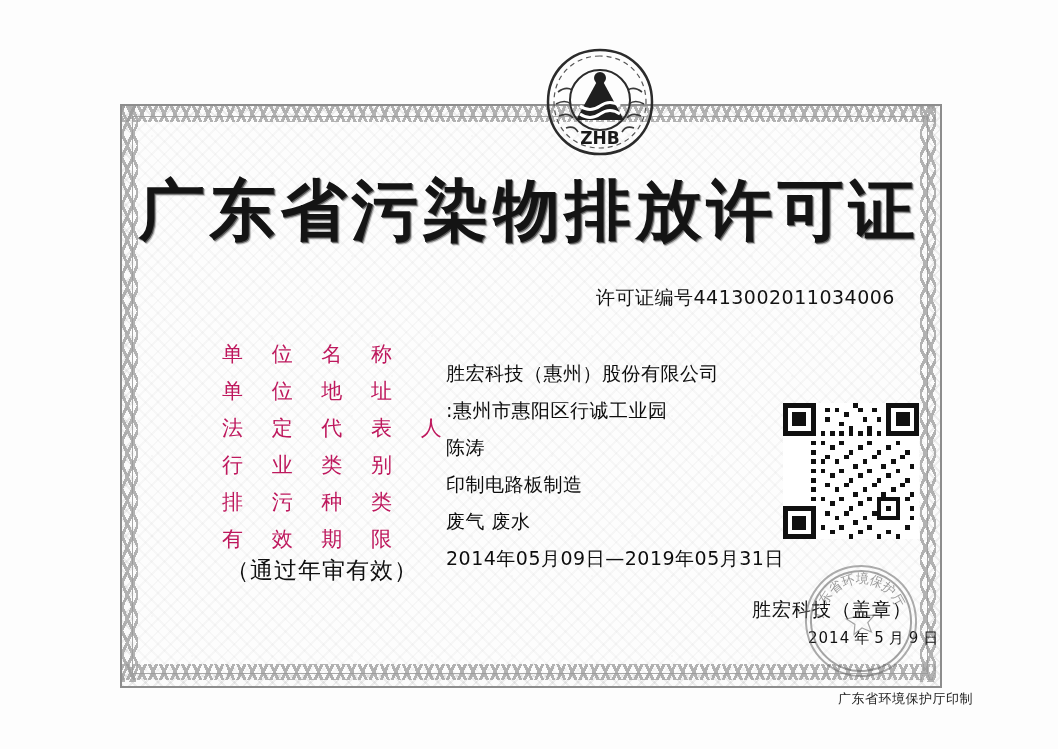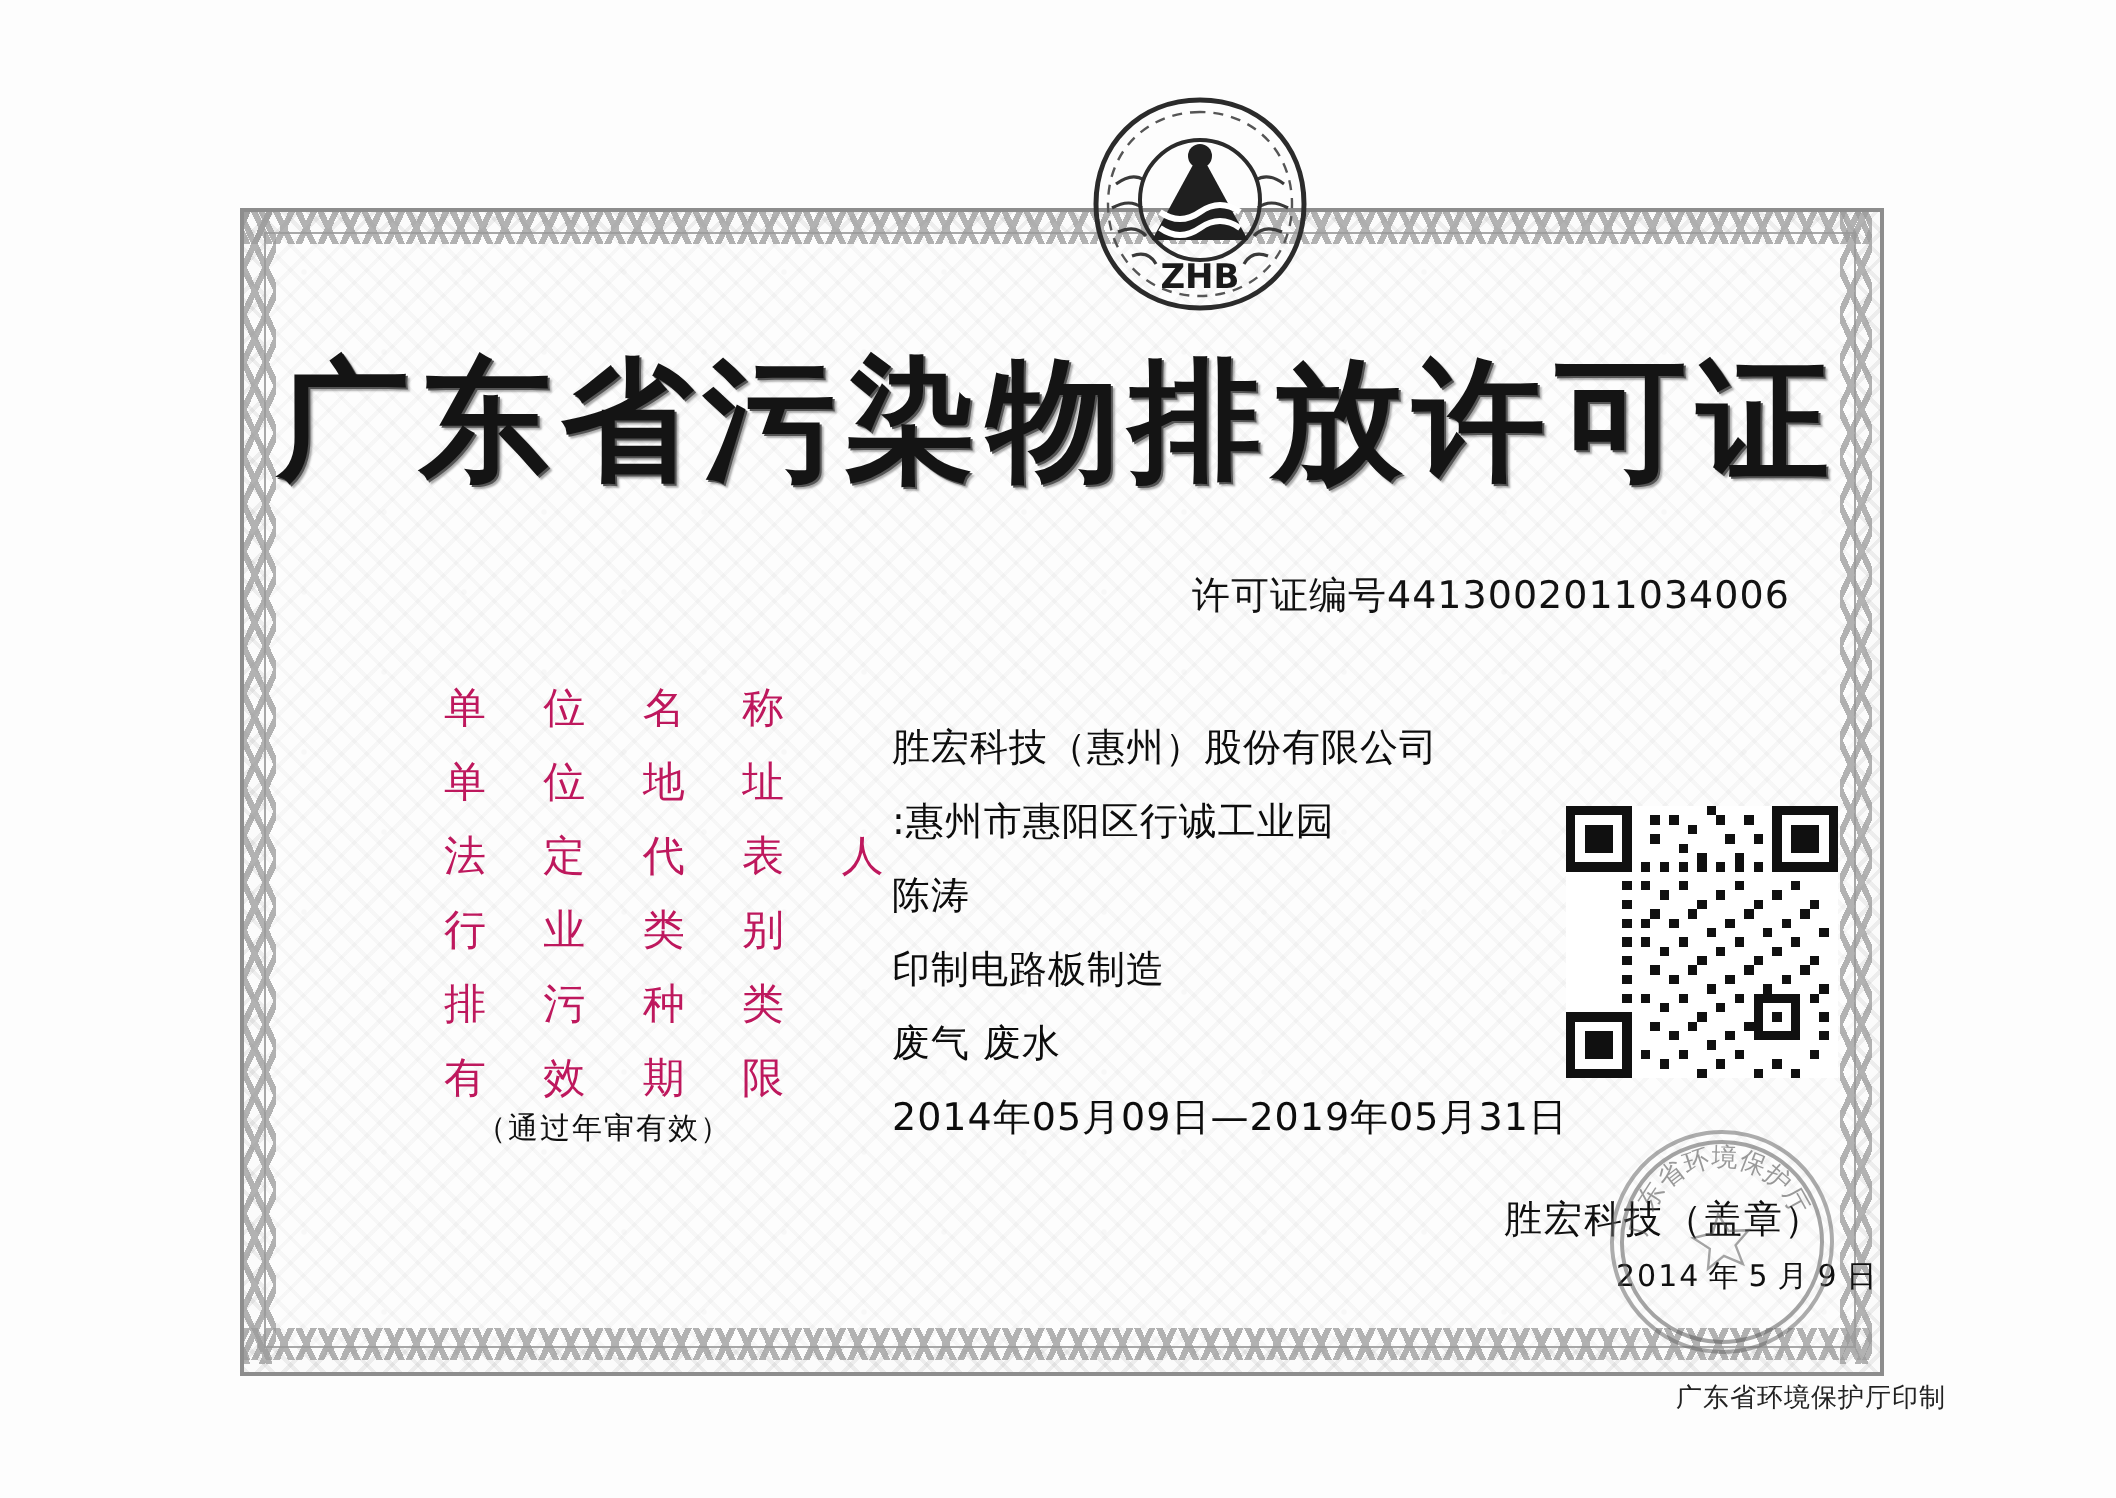--- a/index.html
+++ b/index.html
@@ -141,23 +141,23 @@
     display: inline-block;
     font-size: 19px;
     letter-spacing: .5px;
     color: #0d0d0d;
     position: relative;
     top: 19px;
     margin-left: 48px;
   }
   .field-note {
     position: absolute;
-    left: 238px;
+    left: 226px;
     top: 555px;
-    font-size: 15px;
+    font-size: 23px;
     letter-spacing: 1px;
     color: #101010;
   }
 
   
   .qr {
     position: absolute;
     left: 783px;
     top: 403px;
     width: 136px;

